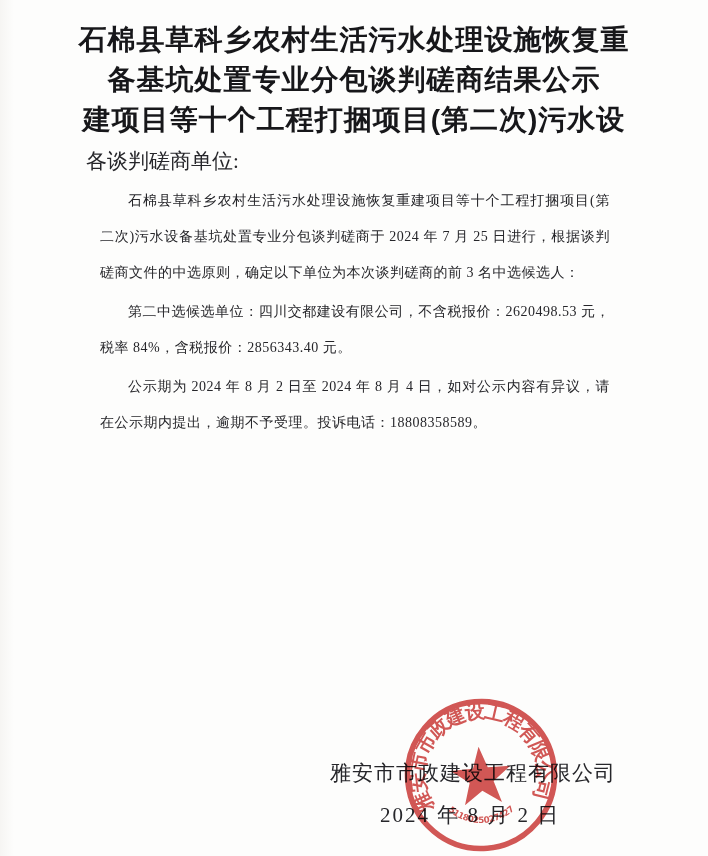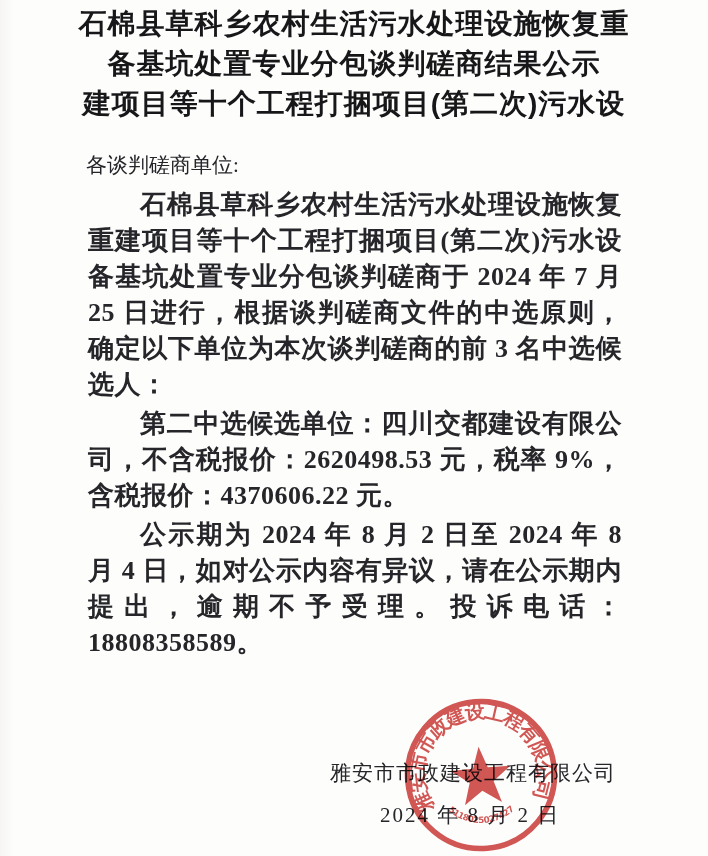--- a/index.html
+++ b/index.html
@@ -11,45 +11,44 @@
     color: #26262a;
     position: relative;
   }
   .page {
     position: relative;
     width: 708px; height: 856px;
     background: linear-gradient(90deg, #f6f5f3 0px, #fdfdfc 14px, #fdfdfc 100%);
   }
   .doc-title {
     margin: 0;
-    padding: 4px 40px 4px 40px;
+    padding: 20px 40px 4px 40px;
     text-align: center;
     font-family: "Liberation Sans", "DejaVu Sans", sans-serif;
     font-weight: 700;
     font-size: 28px;
     line-height: 40px;
     color: #17171a;
     letter-spacing: 1px;
   }
   .doc-title span { display: block; white-space: nowrap; }
   .salutation {
-    margin: 20px 0 0 0;
+    margin: 0 0 0 0;
     padding: 0 86px;
     font-size: 21px;
     line-height: 34px;
   }
   .body-text { padding: 2px 86px 0 88px; }
   .body-text p {
-    margin: 3px 0;
-    font-size: 26px;
+    margin: 3px 12px;
+    font-size: 14px;
     line-height: 36px;
     text-indent: 2em;
     text-align: justify;
     letter-spacing: 0.5px;
-    font-weight: bold;
   }
   .signature {
     position: absolute;
     top: 752px;
     left: 330px;
     width: 280px;
     text-align: center;
     font-size: 21px;
     line-height: 42px;
     white-space: nowrap;
@@ -87,21 +86,21 @@
   <h1 class="doc-title">
     <span>石棉县草科乡农村生活污水处理设施恢复重</span>
     <span>备基坑处置专业分包谈判磋商结果公示</span>
     <span>建项目等十个工程打捆项目(第二次)污水设</span>
   </h1>
 
   <div class="salutation">各谈判磋商单位:</div>
 
   <div class="body-text">
     <p>石棉县草科乡农村生活污水处理设施恢复重建项目等十个工程打捆项目(第二次)污水设备基坑处置专业分包谈判磋商于 2024 年 7 月 25 日进行，根据谈判磋商文件的中选原则，确定以下单位为本次谈判磋商的前 3 名中选候选人：</p>
-    <p>第二中选候选单位：四川交都建设有限公司，不含税报价：2620498.53 元，税率 9%，含税报价：4370606.22 元。</p>
+    <p>第二中选候选单位：四川交都建设有限公司，不含税报价：2620498.53 元，税率 84%，含税报价：2856343.40 元。</p>
     <p>公示期为 2024 年 8 月 2 日至 2024 年 8 月 4 日，如对公示内容有异议，请在公示期内提出，逾期不予受理。投诉电话：18808358589。</p>
   </div>
 
   <div class="signature">
     <div class="sig-company">雅安市市政建设工程有限公司</div>
     <div class="sig-date">2024 年 8 月 2 日</div>
   </div>
 
   <div class="seal">
     <svg viewBox="0 0 200 200" xmlns="http://www.w3.org/2000/svg">

